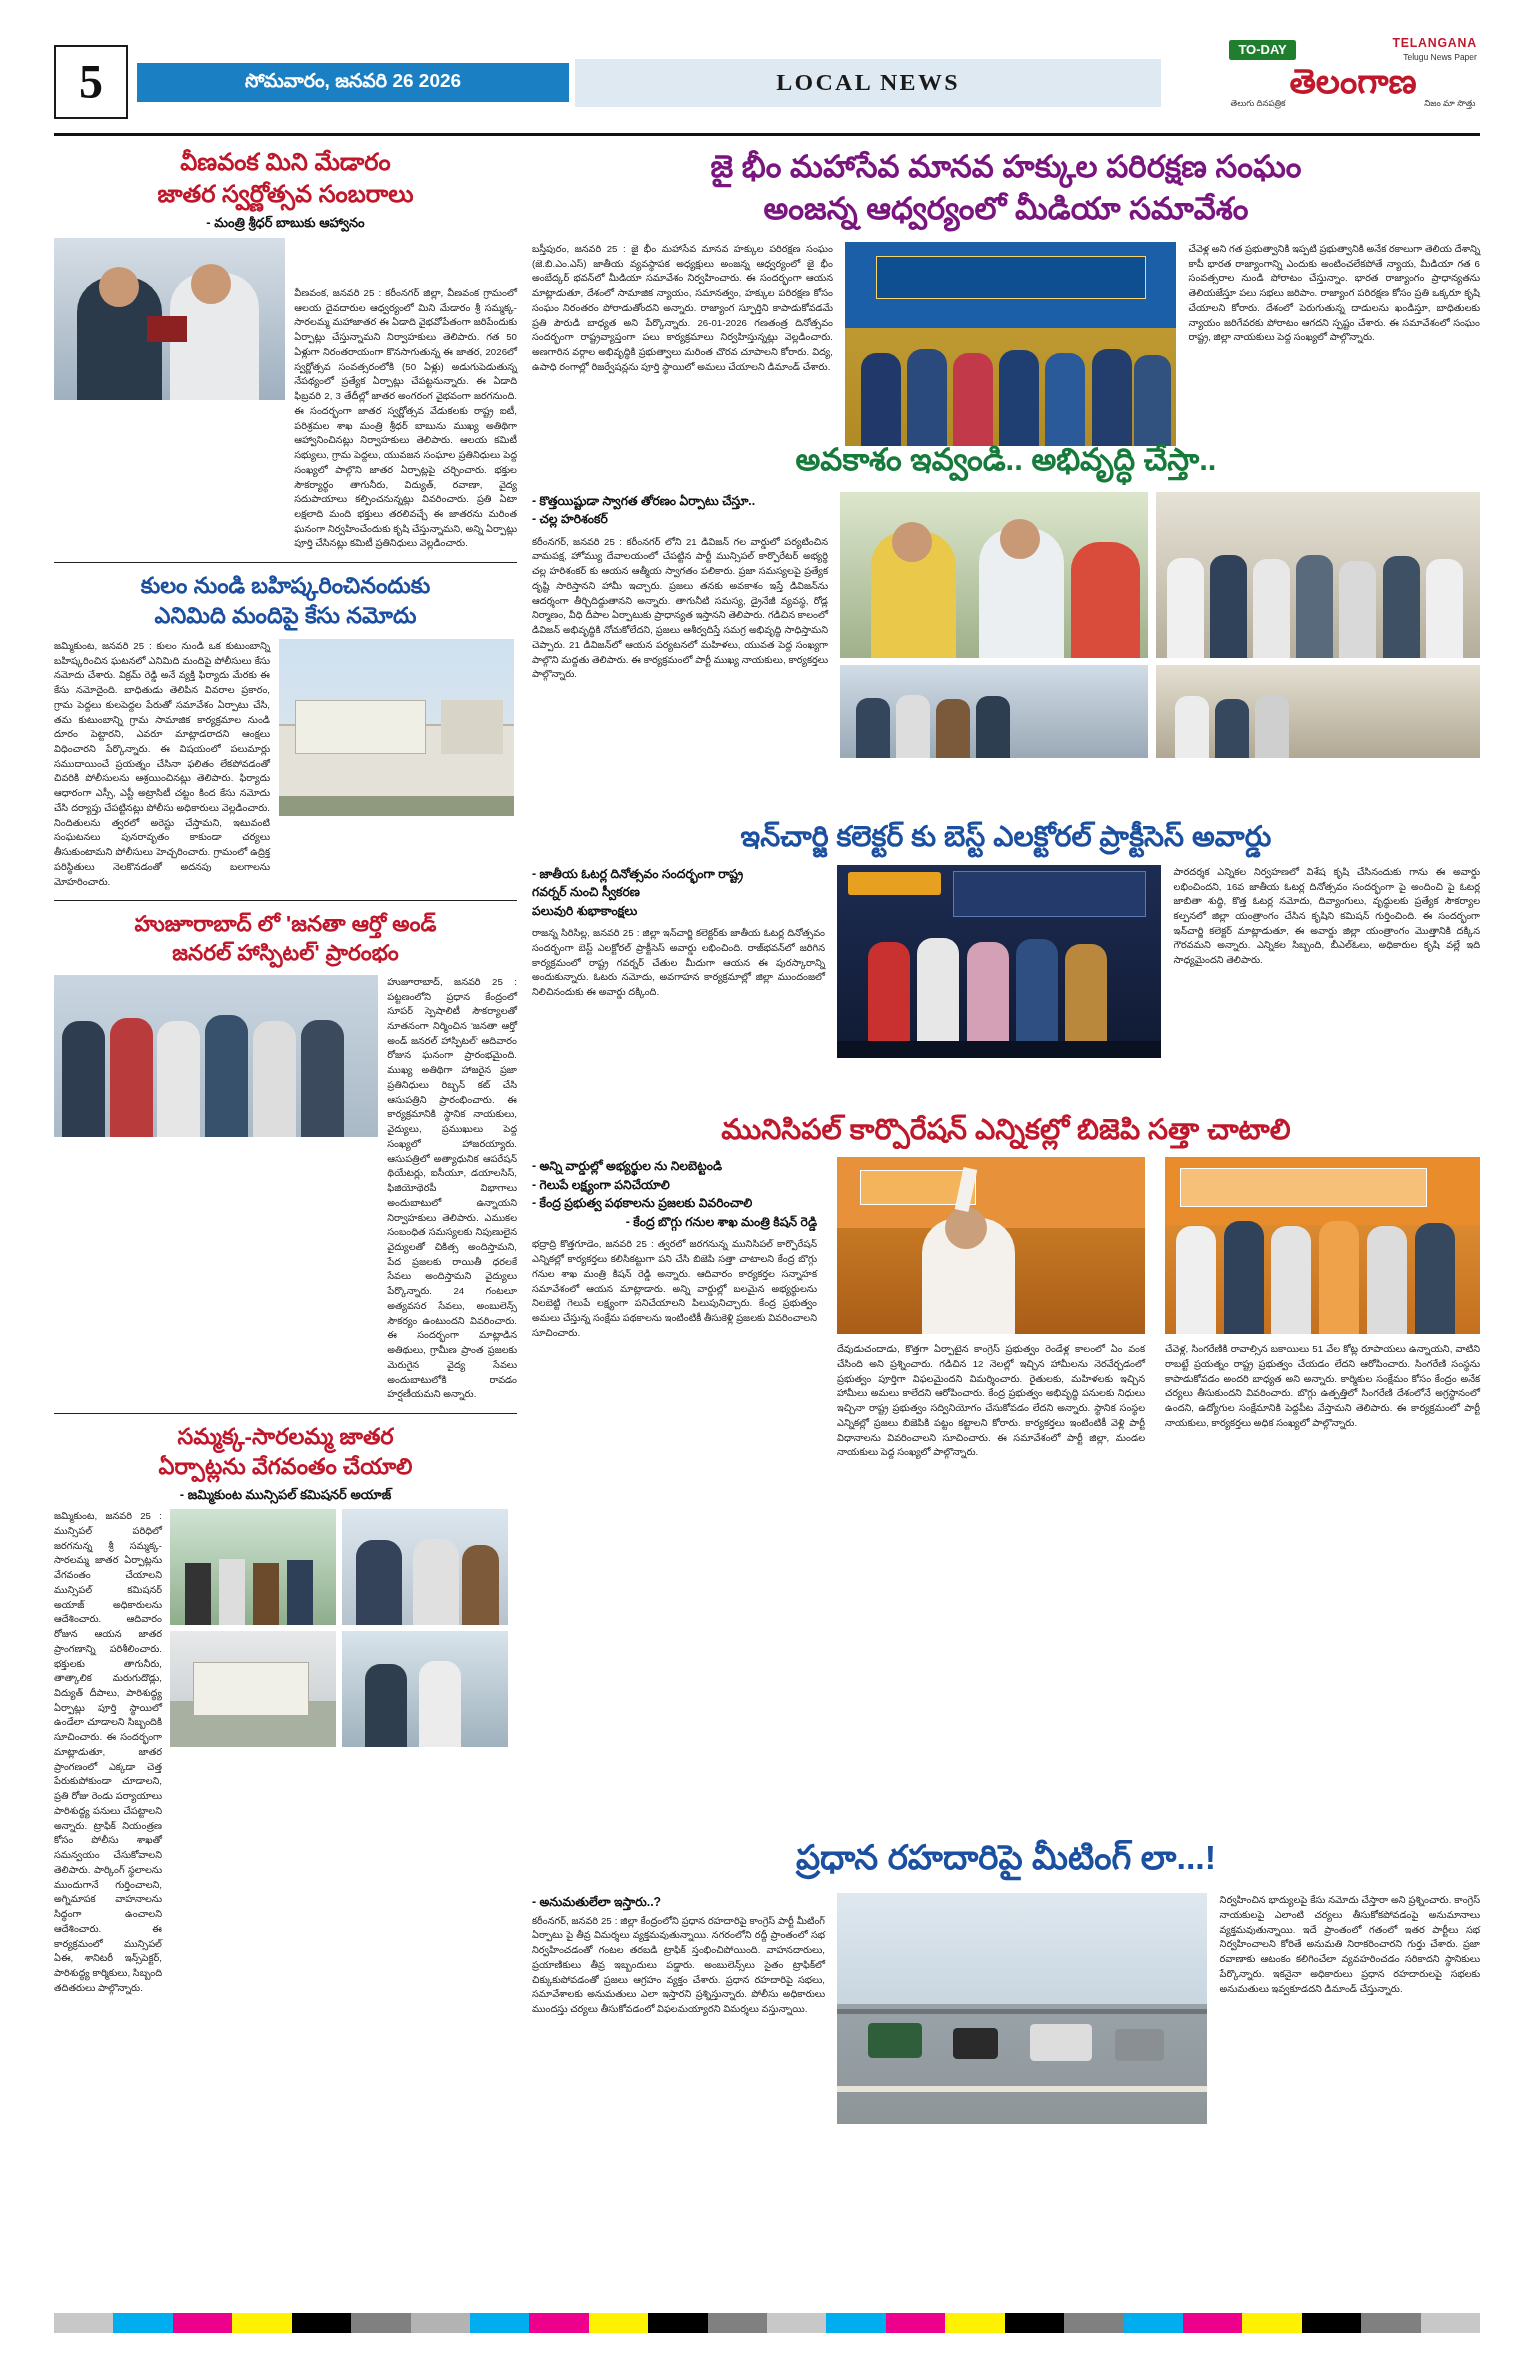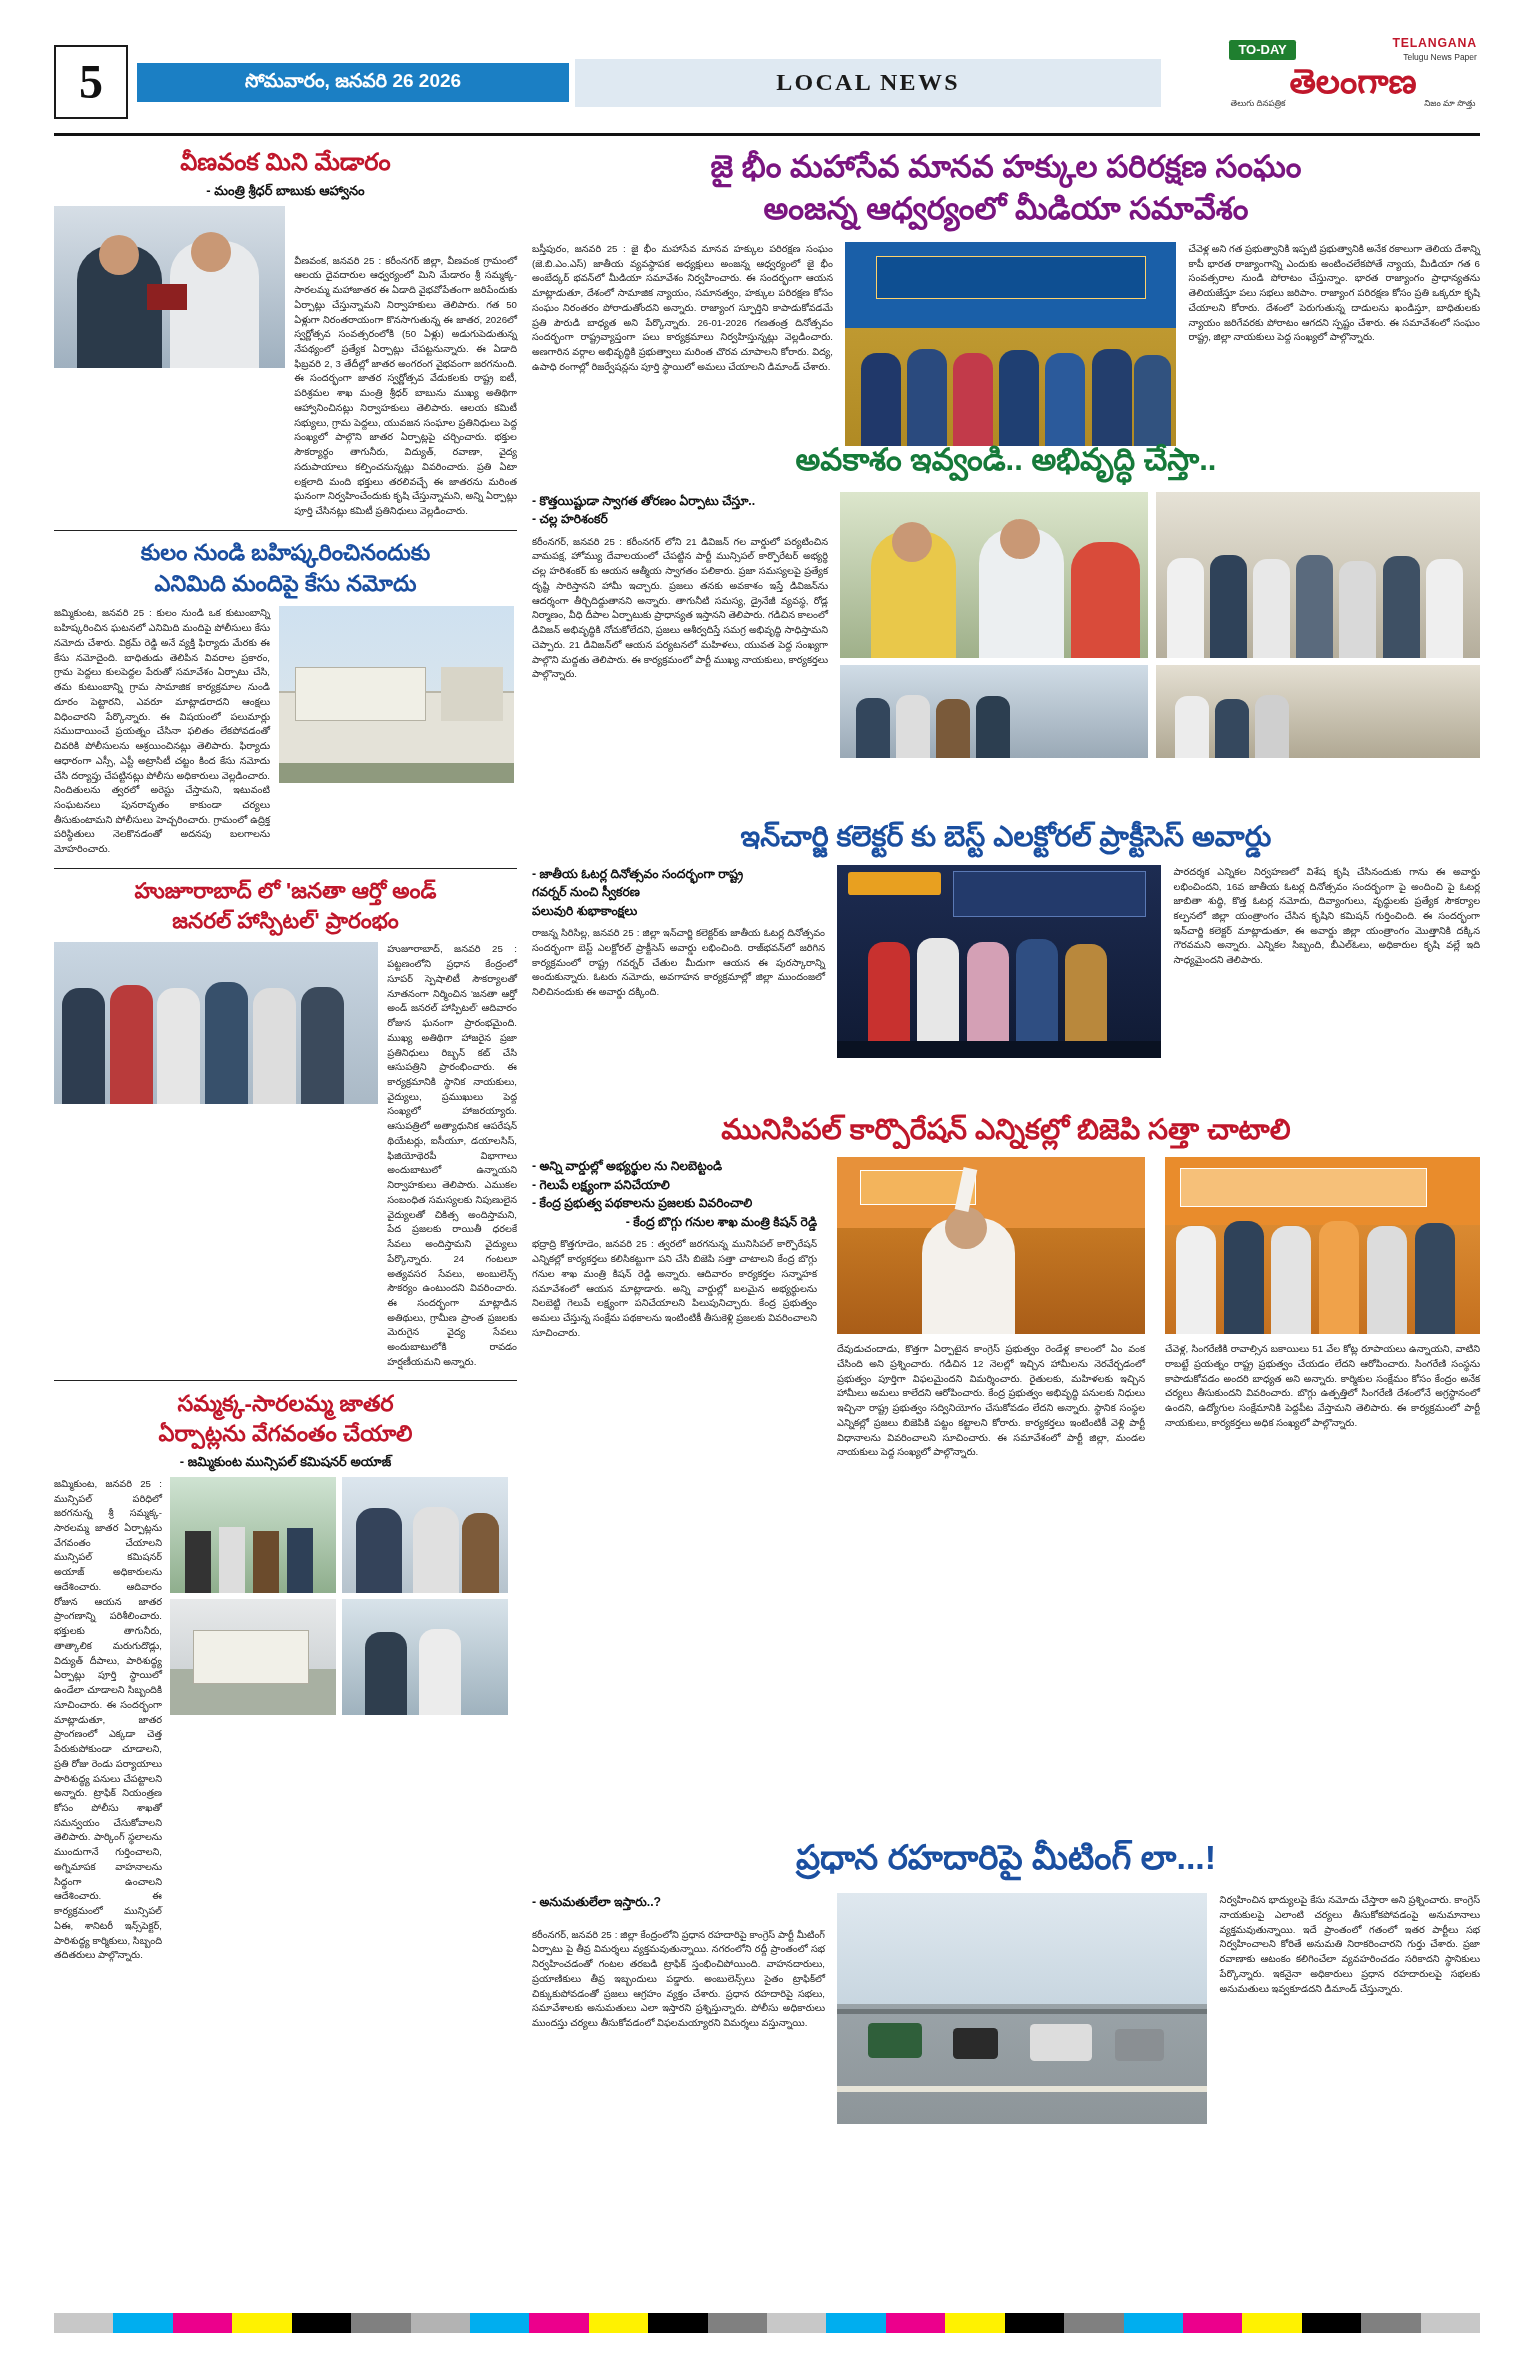--- a/index.html
+++ b/index.html
@@ -117,20 +117,21 @@
         <span>నిజం మా సొత్తు</span>
       </div>
     </div>
   </div>
   <div class="hr-thick"></div>
 
   <div class="col-left">
 
     <div>
       <div class="hl red" style="font-size:24px;">వీణవంక మిని మేడారం</div>
+      <div class="hl red" style="font-size:24px;">జాతర స్వర్ణోత్సవ సంబరాలు</div>
       <div class="subhead">- మంత్రి శ్రీధర్ బాబుకు ఆహ్వానం</div>
       <div style="display:flex; gap:9.3px; margin-top:4.6px;">
         <div class="ph" style="width:231px;height:162px;">
           <div style="position:absolute;inset:0;background:linear-gradient(#d6dee6,#9fb0bf);"></div>
           <div style="position:absolute;left:23px;bottom:0;width:85px;height:123px;background:#2b3a4a;border-radius:35px 35px 0 0;"></div>
           <div style="position:absolute;left:45px;bottom:93px;width:40px;height:40px;background:#c99875;border-radius:50%;"></div>
           <div style="position:absolute;left:116px;bottom:0;width:89px;height:127px;background:#e8eaec;border-radius:35px 35px 0 0;"></div>
           <div style="position:absolute;left:137px;bottom:96px;width:40px;height:40px;background:#c99875;border-radius:50%;"></div>
           <div style="position:absolute;left:93px;bottom:58px;width:40px;height:26px;background:#8d2020;"></div>
         </div>
@@ -368,21 +369,21 @@
           <span>చేవెళ్ల, సింగరేణికి రావాల్సిన బకాయిలు 51 వేల కోట్ల రూపాయలు ఉన్నాయని, వాటిని రాబట్టే ప్రయత్నం రాష్ట్ర ప్రభుత్వం చేయడం లేదని ఆరోపించారు. సింగరేణి సంస్థను కాపాడుకోవడం అందరి బాధ్యత అని అన్నారు. కార్మికుల సంక్షేమం కోసం కేంద్రం అనేక చర్యలు తీసుకుందని వివరించారు. బొగ్గు ఉత్పత్తిలో సింగరేణి దేశంలోనే అగ్రస్థానంలో ఉందని, ఉద్యోగుల సంక్షేమానికి పెద్దపీట వేస్తామని తెలిపారు. ఈ కార్యక్రమంలో పార్టీ నాయకులు, కార్యకర్తలు అధిక సంఖ్యలో పాల్గొన్నారు.</span>
         </div>
       </div>
     </div>
   </div>
 
   <div style="position:absolute; left:532px; top:1835px; width:948px;">
     <div class="hl blue" style="font-size:34px;">ప్రధాన రహదారిపై మీటింగ్ లా...!</div>
     <div style="display:flex; gap:12.3px; margin-top:12.3px;">
       <div style="width:293px;">
-        <div class="subhead-list" style="text-align:left;margin-bottom:16px;">- అనుమతులేలా ఇస్తారు..?</div>
+        <div class="subhead-list" style="text-align:left;margin-bottom:2px;">- అనుమతులేలా ఇస్తారు..?</div>
         <div class="body-text">
           <span>కరీంనగర్, జనవరి 25 : జిల్లా కేంద్రంలోని ప్రధాన రహదారిపై కాంగ్రెస్ పార్టీ మీటింగ్ ఏర్పాటు పై తీవ్ర విమర్శలు వ్యక్తమవుతున్నాయి. నగరంలోని రద్దీ ప్రాంతంలో సభ నిర్వహించడంతో గంటల తరబడి ట్రాఫిక్ స్తంభించిపోయింది. వాహనదారులు, ప్రయాణికులు తీవ్ర ఇబ్బందులు పడ్డారు. అంబులెన్స్‌లు సైతం ట్రాఫిక్‌లో చిక్కుకుపోవడంతో ప్రజలు ఆగ్రహం వ్యక్తం చేశారు. ప్రధాన రహదారిపై సభలు, సమావేశాలకు అనుమతులు ఎలా ఇస్తారని ప్రశ్నిస్తున్నారు. పోలీసు అధికారులు ముందస్తు చర్యలు తీసుకోవడంలో విఫలమయ్యారని విమర్శలు వస్తున్నాయి.</span>
         </div>
       </div>
       <div class="ph" style="width:370px;height:231px;">
         <div style="position:absolute;inset:0;background:linear-gradient(#dfe8ef 0%,#c8d6e0 48%,#9aa3a8 48%,#8d9599 100%);"></div>
         <div style="position:absolute;left:0;top:116px;width:100%;height:4.6px;background:#6e7679;"></div>
         <div style="position:absolute;left:31px;top:130px;width:54px;height:35px;background:#2f5f3a;border-radius:4.6px;"></div>
         <div style="position:absolute;left:116px;top:135px;width:45px;height:31px;background:#2a2a2a;border-radius:4.6px;"></div>
         <div style="position:absolute;left:193px;top:131px;width:62px;height:37px;background:#ddd;border-radius:4.6px;"></div>

